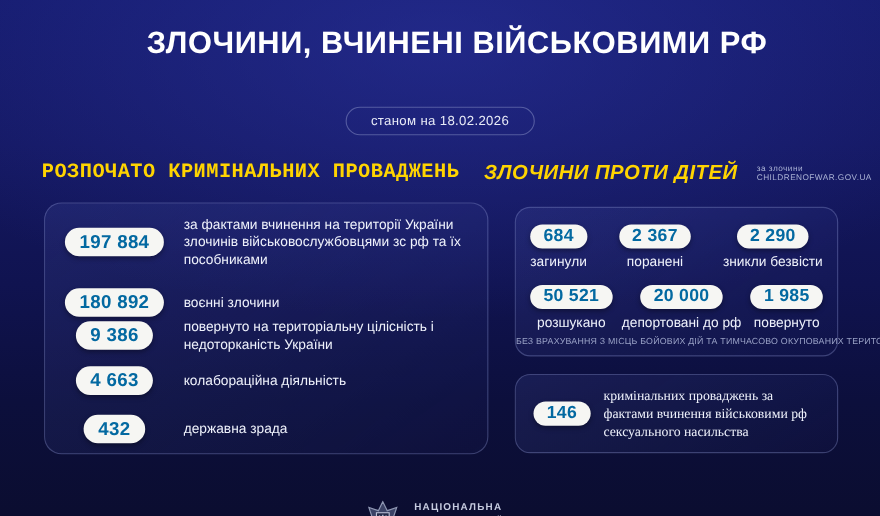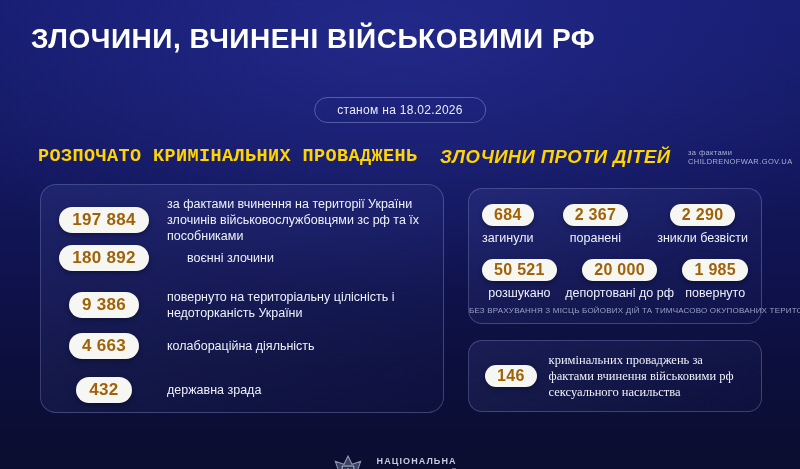--- a/index.html
+++ b/index.html
@@ -5,21 +5,21 @@
   * { margin:0; padding:0; box-sizing:border-box; }
   html,body { background:#05061a; }
   .stage {
     position:relative; width:800px; height:469px; overflow:hidden;
     font-family:"Liberation Sans", sans-serif;
     background:
       radial-gradient(95% 75% at 50% 8%, rgba(44,52,160,0.55), rgba(10,12,50,0) 72%),
       linear-gradient(180deg, #151b6d 0%, #141862 28%, #101350 55%, #0c0f3c 78%, #0b0d30 100%);
   }
   .title {
-    position:absolute; top:22px; left:0; right:0; 
+    position:absolute; top:22px; left:0; right:0; text-align:center;
     color:#ffffff; font-weight:700; font-size:28px; line-height:33px; letter-spacing:0.5px;margin-left:31px;
   }
   .date-pill {
     position:absolute; top:97px; left:50%; transform:translateX(-50%);
     border:1px solid rgba(190,198,235,0.35); border-radius:999px;
     padding:5px 22px; font-size:12px; color:#e8ebf7; letter-spacing:0.3px; white-space:nowrap;
   }
   .sec-title {
     position:absolute; top:146px; font-size:18.5px; font-weight:700;
     color:#ffd400; letter-spacing:0.4px; white-space:nowrap;
@@ -35,21 +35,21 @@
     background:linear-gradient(145deg, rgba(92,104,190,0.16), rgba(50,60,140,0.07));
     border:1px solid rgba(150,160,215,0.32);
     border-radius:16px;
   }
   #left-panel { left:40px; top:184px; width:404px; height:229px; }
   #right-panel-children { left:468px; top:188px; width:294px; height:136px; border-radius:14px; }
   #right-panel-sv { left:468px; top:340px; width:294px; height:72px; border-radius:14px;
     display:flex; align-items:center; padding:0 16px; gap:12px; }
 
   .pill {
-    background:#f6f6f3; color:#a16207; font-weight:700; border-radius:999px;
+    background:#f6f6f3; color:#0369a1; font-weight:700; border-radius:999px;
     display:inline-block; box-shadow:0 2px 5px rgba(0,0,0,0.35); white-space:nowrap;
   }
   .pill.lg { font-size:17px; padding:3px 13px; letter-spacing:0.3px; }
   .pill.md { font-size:16px; padding:2px 12px; letter-spacing:0.3px; }
 
   .lrow { position:absolute; left:0; width:100%; display:flex; align-items:center; }
   .lrow .pill-wrap { flex:0 0 126px; display:flex; justify-content:center; }
   .ldesc { font-size:12.5px; line-height:16px; color:#eef1fb; padding-right:18px; }
 
   .stat-row { position:absolute; left:0; width:100%; display:flex;
@@ -73,32 +73,32 @@
 
   <div class="title">
     <div>ЗЛОЧИНИ, ВЧИНЕНІ ВІЙСЬКОВИМИ РФ</div>
   </div>
 
   <div class="date-pill">станом на 18.02.2026</div>
 
   <div class="sec-title left">РОЗПОЧАТО КРИМІНАЛЬНИХ ПРОВАДЖЕНЬ</div>
   <div class="sec-title right">ЗЛОЧИНИ ПРОТИ ДІТЕЙ</div>
   <div class="source-note">
-    <div>за фактами</div>
+    <div>за злочини</div>
     <div>CHILDRENOFWAR.GOV.UA</div>
   </div>
 
   <div class="panel" id="left-panel">
     <div class="lrow" style="top:6px; height:58px;">
       <div class="pill-wrap">
           <span class="pill lg">197 884</span>
         </div>
       <div class="ldesc">за фактами вчинення на території України злочинів військовослужбовцями зс рф та їх пособниками</div>
     </div>
-    <div class="lrow" style="top:60px; height:26px;gap:20px;">
+    <div class="lrow" style="top:77px; height:26px;">
       <div class="pill-wrap">
           <span class="pill lg">180 892</span>
         </div>
       <div class="ldesc">воєнні злочини</div>
     </div>
     <div class="lrow" style="top:100px; height:40px;">
       <div class="pill-wrap">
           <span class="pill lg">9 386</span>
         </div>
       <div class="ldesc">повернуто на територіальну цілісність і недоторканість України</div>

